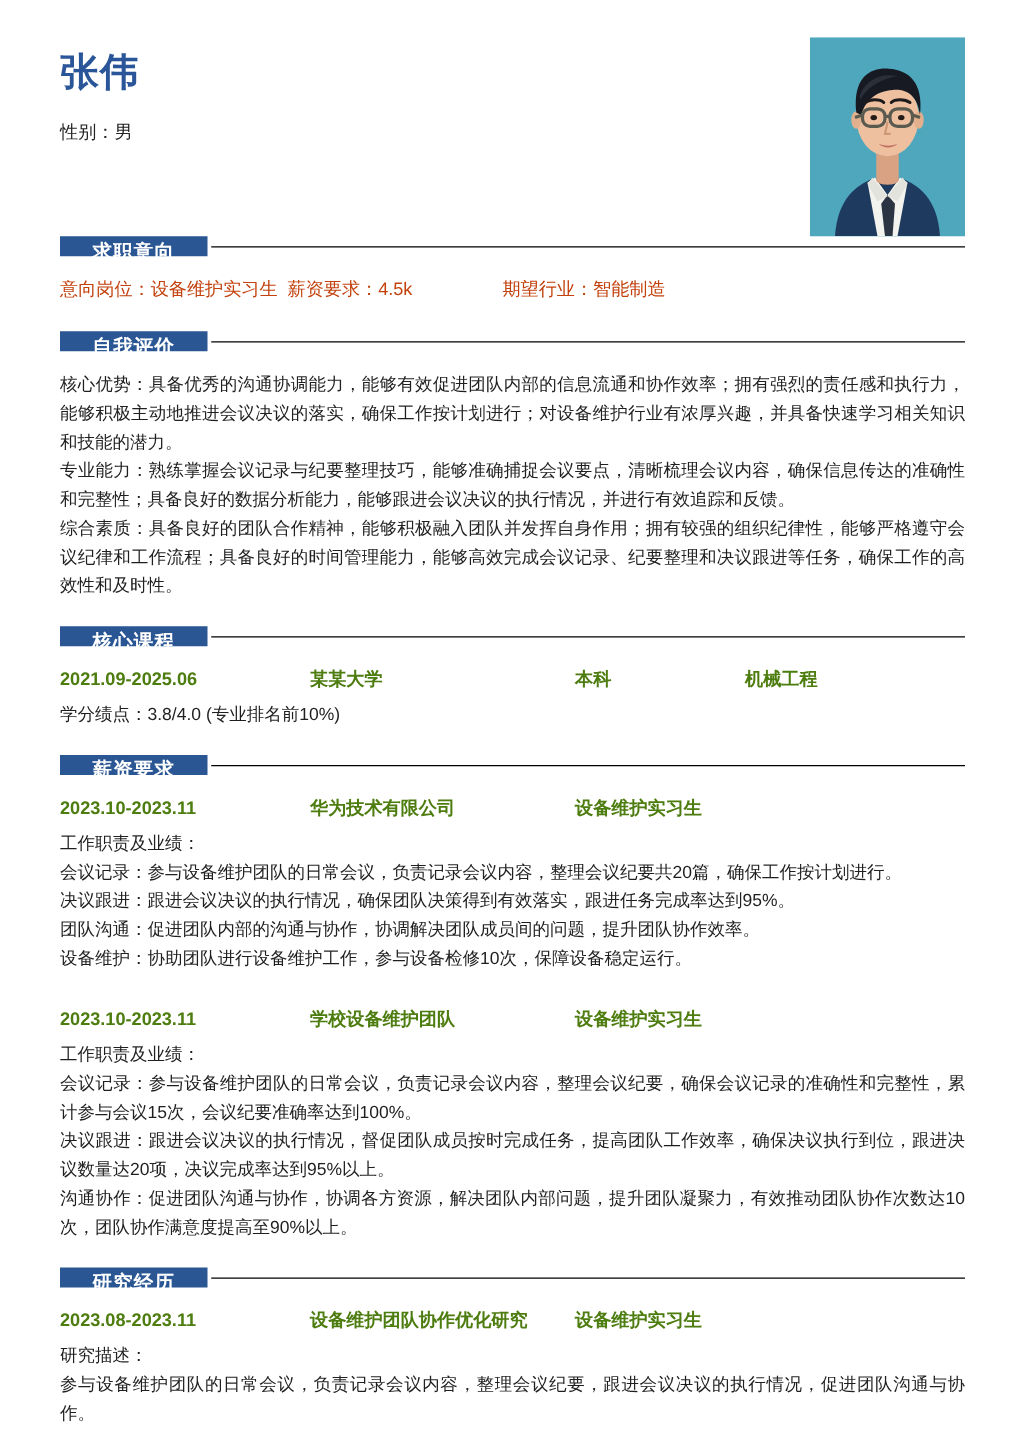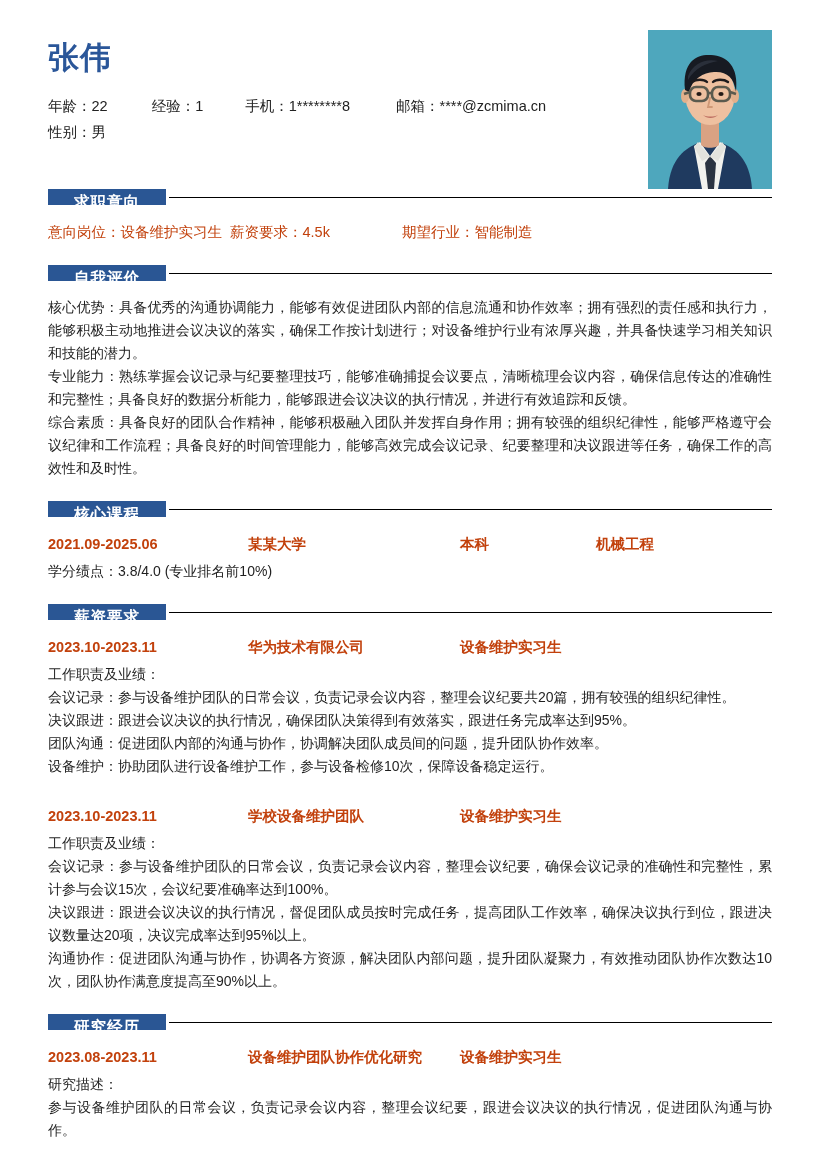--- a/index.html
+++ b/index.html
@@ -111,21 +111,21 @@
     white-space: nowrap;
   }
   .intent-a { margin-right: 8px; }
   .intent-b { margin-right: 72px; }
 
   
   .entry-row {
     display: flex;
     font-size: 14.5px;
     font-weight: bold;
-    color: #c2410c;
+    color: #4d7c0f;
     line-height: 24px;
     margin-bottom: 4px;
   }
   .e-date  { width: 200px; flex: 0 0 200px; }
   .e-org   { width: 212px; flex: 0 0 212px; }
   .e-deg   { width: 136px; flex: 0 0 136px; }
   .e-major { flex: 1 1 auto; }
   .e-role  { flex: 1 1 auto; }
 
   .edu-line {
@@ -146,23 +146,20 @@
   }
 </style>
 </head>
 <body>
 
 <div class="page">
 
   <div class="header">
     <div class="name">张伟</div>
 
-    <div class="contact-line">
-      <span class="contact-item cgap-1"><span>年龄：</span><span>22</span></span><span class="contact-item cgap-2"><span>经验：</span><span>1</span></span><span class="contact-item cgap-3"><span>手机：</span><span>1********8</span></span><span class="contact-item"><span>邮箱：</span><span>****@zcmima.cn</span></span>
-    </div>
 
     <div class="contact-line">
       <span class="contact-item"><span>性别：</span><span>男</span></span>
     </div>
 
     <div class="photo">
       <svg width="124" height="159" viewBox="0 0 124 159">
         <rect x="0" y="0" width="124" height="159" fill="#4ea7bd"></rect>
 
         <path d="M20 159 C22 128 38 118 50 113 L74 113 C86 118 102 128 104 159 Z" fill="#1f3a5f"></path>
@@ -250,21 +247,21 @@
       <div class="sec-badge">薪资要求</div>
       <div class="sec-rule"></div>
     </div>
     <div class="sec-body">
       <div class="entry-row">
         <div class="e-date">2023.10-2023.11</div>
         <div class="e-org">华为技术有限公司</div>
         <div class="e-role">设备维护实习生</div>
       </div>
       <div class="sub-label">工作职责及业绩：</div>
-      <div class="bullet-line">会议记录：参与设备维护团队的日常会议，负责记录会议内容，整理会议纪要共20篇，拥有较强的组织纪律性。</div>
+      <div class="bullet-line">会议记录：参与设备维护团队的日常会议，负责记录会议内容，整理会议纪要共20篇，确保工作按计划进行。</div>
       <div class="bullet-line">决议跟进：跟进会议决议的执行情况，确保团队决策得到有效落实，跟进任务完成率达到95%。</div>
       <div class="bullet-line">团队沟通：促进团队内部的沟通与协作，协调解决团队成员间的问题，提升团队协作效率。</div>
       <div class="bullet-line">设备维护：协助团队进行设备维护工作，参与设备检修10次，保障设备稳定运行。</div>
     </div>
   </div>
 
   <div class="section">
     <div class="sec-body">
       <div class="entry-row">
         <div class="e-date">2023.10-2023.11</div>

